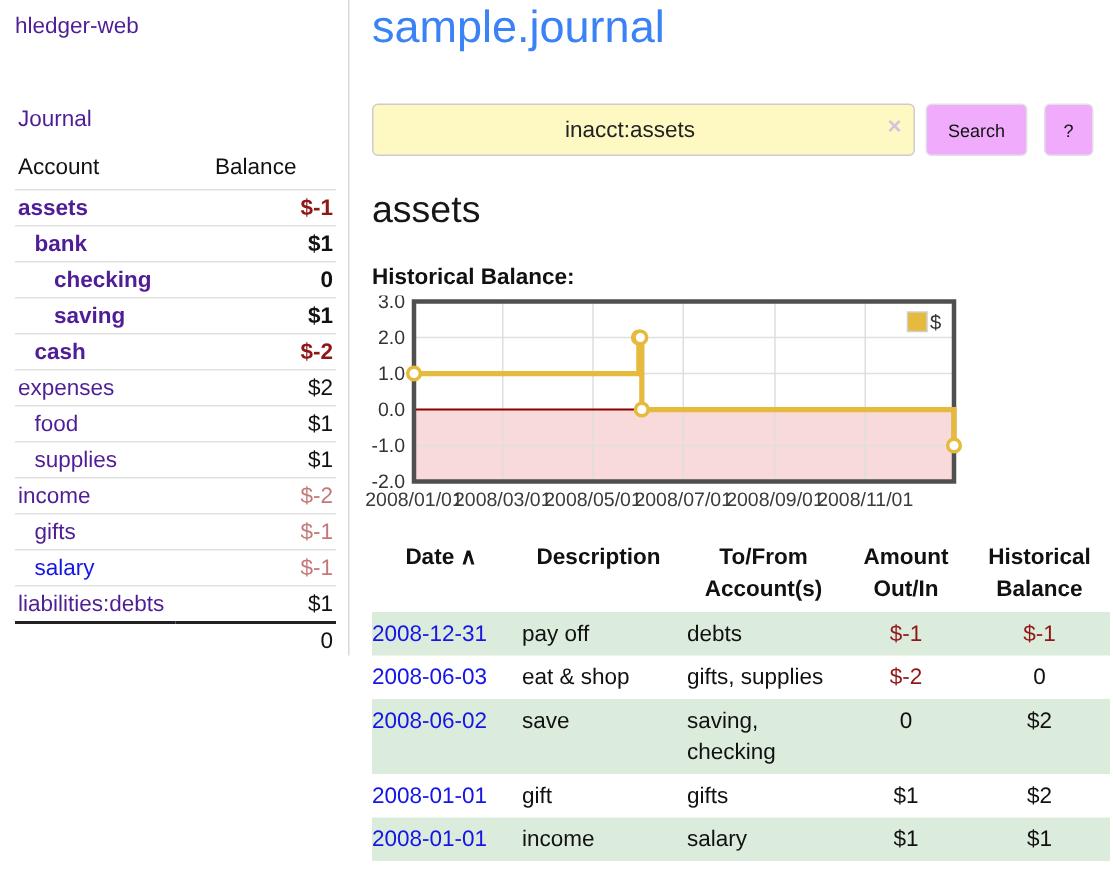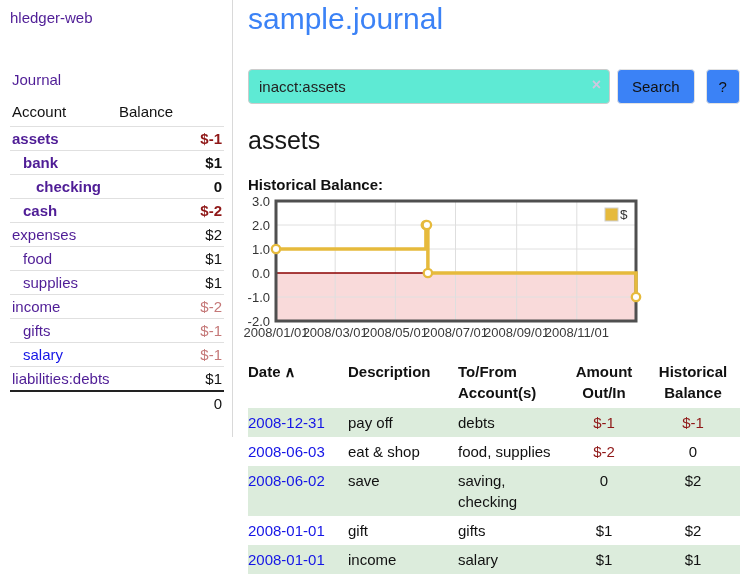--- a/index.html
+++ b/index.html
@@ -21,66 +21,66 @@
   }
   .nav-journal{
     display:inline-block;margin:44px 0 0 12px;font-size:15px;
     color:var(--link-purple,#4f1d96);text-decoration:none;
   }
   .acct-table{
     border-collapse:collapse;margin:12px 8px 0 10px;width:214px;font-size:15px;
     table-layout:fixed;
   }
   .acct-table th{font-weight:400;text-align:left;padding:2px 0 6px 2px;color:#111;}
-  .acct-table th.bal-h{text-align:left;padding-right:2px;}
+  .acct-table th.bal-h{text-align:center;padding-right:2px;}
   .acct-table td{padding:3px 0;}
   .acct-table tbody tr{border-top:1px solid #e0e0e0;}
   .acct-table tr.total-row{border-top:2px solid #222;}
   .acct-table td.bal{text-align:right;padding-right:2px;white-space:nowrap;}
   .acct-table tr.d0 td.acc{padding-left:2px;}
   .acct-table tr.d1 td.acc{padding-left:13px;}
   .acct-table tr.d2 td.acc{padding-left:26px;}
   .acct-table a{color:var(--link-purple,#4f1d96);text-decoration:none;}
   .acct-table tr.blue a{color:var(--link-blue,#1515e6);}
   .acct-table tr.em a, .acct-table tr.em td.bal{font-weight:bold;}
   .neg-strong{color:var(--negative-strong,#8f1717);}
   .neg-soft{color:var(--negative-soft,#c57878);}
 
   
   .main{position:absolute;left:248px;top:0;width:492px;}
   h1.page-title{font-size:30px;font-weight:400;margin:2px 0 0;color:#3b82f6;}
   .search-row{margin-top:33px;display:flex;align-items:center;}
   .search-wrap{position:relative;}
   .search-input{
     width:362px;height:35px;box-sizing:border-box;border:1px solid #ccc;border-radius:4px;
-    padding:6px 28px 6px 10px;font-size:15px;font-family:inherit;color:#222;background:#5eead4;
+    padding:6px 28px 6px 10px;font-size:15px;font-family:inherit;color:#222;background:#fef9c3;text-align:center;
   }
   .clear-x{
     position:absolute;right:9px;top:8px;font-size:16px;line-height:16px;
     font-weight:bold;color:#cfc6de;
   }
   .btn{
-    background:#3b82f6;border:1px solid #e2e2e2;border-radius:4px;font-size:15px;
+    background:#f0abfc;border:1px solid #e2e2e2;border-radius:4px;font-size:12px;
     font-family:inherit;color:#111;padding:7px 14px;height:35px;box-sizing:border-box;cursor:pointer;
   }
   .search-btn{margin-left:7px;}
   .help-btn{margin-left:11px;padding:7px 12px;}
   h2.account-heading{font-size:25px;font-weight:400;margin:22px 0 0;color:#161616;}
   .chart-heading{font-size:15px;font-weight:bold;margin:21px 0 0;color:#111;}
   svg.chart{display:block;margin:4px 0 0 -4px;}
 
   
   .reg-table{border-collapse:collapse;margin-top:18px;width:492px;font-size:15px;table-layout:fixed;}
   .reg-table col.c-date{width:100px;}
   .reg-table col.c-desc{width:110px;}
   .reg-table col.c-acct{width:110px;}
   .reg-table col.c-amt{width:80px;}
   .reg-table col.c-bal{width:92px;}
   .reg-table th{
-    font-weight:bold;text-align:left;vertical-align:top;
+    font-weight:bold;text-align:center;vertical-align:top;
     padding:2px 8px 5px 0;line-height:1.4;color:#111;
   }
   .reg-table th.num,.reg-table td.num{text-align:center;}
   .reg-table th:last-child,.reg-table td:last-child{padding-right:2px;}
   .reg-table td{padding:4px 8px 4px 0;vertical-align:top;line-height:1.4;}
   .reg-table tbody tr:nth-child(odd){background:var(--row-stripe-green,#dcecdc);}
   .reg-table a{color:var(--link-blue,#1515e6);text-decoration:none;}
   .sort-icon{font-weight:bold;margin-left:4px;}
 </style>
 </head>
@@ -103,20 +103,24 @@
           <td class="acc"><a>assets</a></td>
           <td class="bal neg-strong">$-1</td>
         </tr>
       <tr class="d1 em">
           <td class="acc"><a>bank</a></td>
           <td class="bal">$1</td>
         </tr>
       <tr class="d2 em">
           <td class="acc"><a>checking</a></td>
           <td class="bal">0</td>
+        </tr>
+      <tr class="d2 em">
+          <td class="acc"><a>saving</a></td>
+          <td class="bal">$1</td>
         </tr>
       <tr class="d1 em">
           <td class="acc"><a>cash</a></td>
           <td class="bal neg-strong">$-2</td>
         </tr>
       <tr class="d0">
           <td class="acc"><a>expenses</a></td>
           <td class="bal">$2</td>
         </tr>
       <tr class="d1">
@@ -222,21 +226,21 @@
       <tr>
         <td><a>2008-12-31</a></td>
         <td>pay off</td>
         <td>debts</td>
         <td class="num neg-strong">$-1</td>
         <td class="num neg-strong">$-1</td>
       </tr>
       <tr>
         <td><a>2008-06-03</a></td>
         <td>eat &amp; shop</td>
-        <td>food, supplies</td>
+        <td>gifts, supplies</td>
         <td class="num neg-strong">$-2</td>
         <td class="num">0</td>
       </tr>
       <tr>
         <td><a>2008-06-02</a></td>
         <td>save</td>
         <td>saving, checking</td>
         <td class="num">0</td>
         <td class="num">$2</td>
       </tr>

